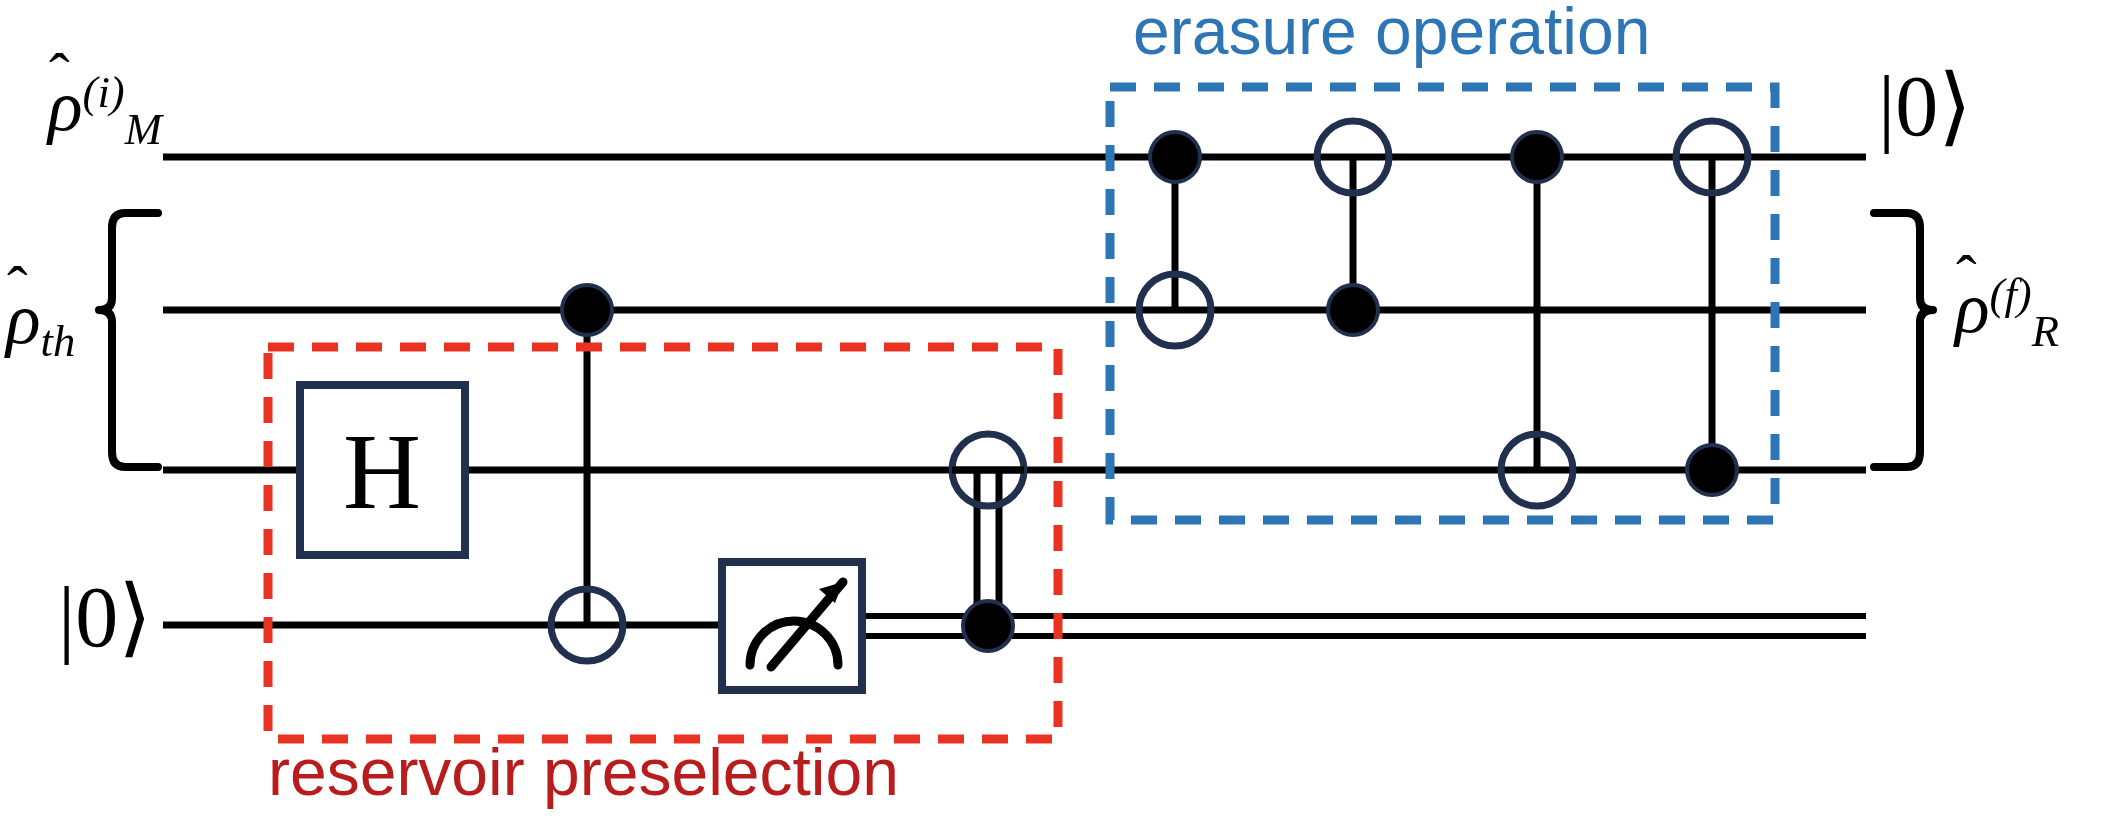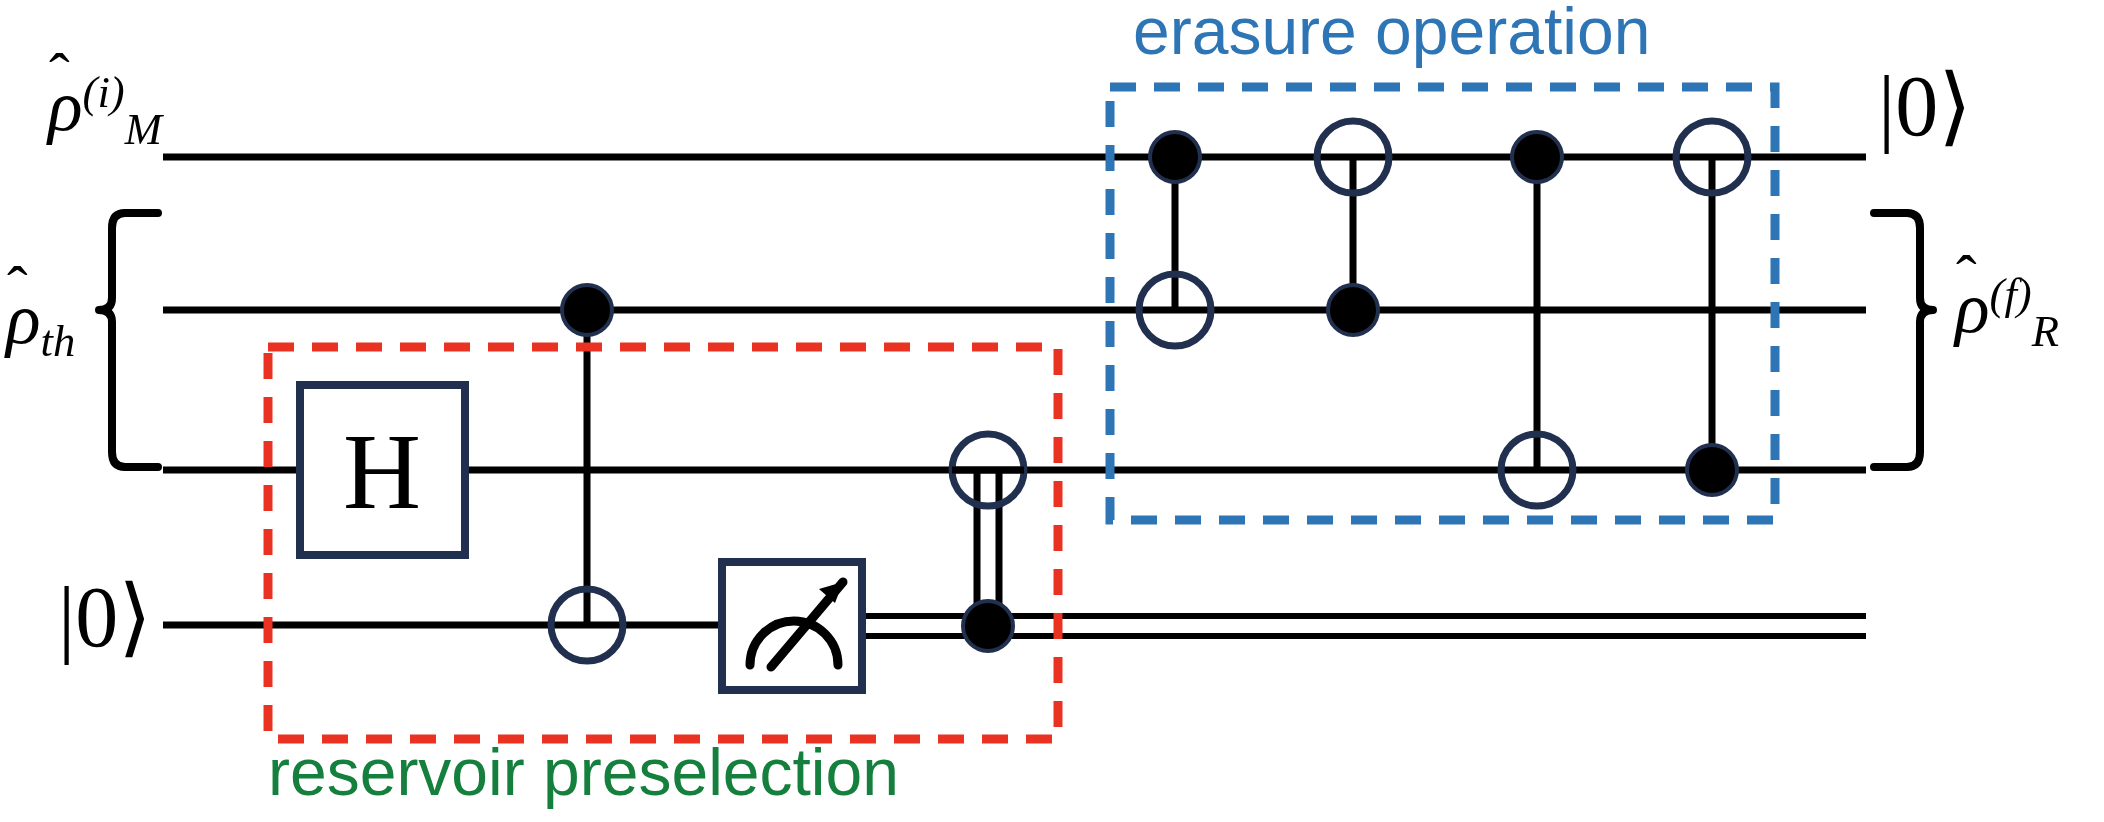--- a/index.html
+++ b/index.html
@@ -49,21 +49,21 @@
   #erasure-label {
     left: 1133px;
     top: -2px;
     font-size: 66px;
     color: #2e75b6;
   }
   #preselection-label {
     left: 268px;
     top: 739px;
     font-size: 66px;
-    color: #15803d;
+    color: #b91c1c;
   }
 
   .mathlabel {
     position: absolute;
     font-family: "Liberation Serif", serif;
     font-style: italic;
     color: #000000;
     white-space: nowrap;
     line-height: 1;
   }

